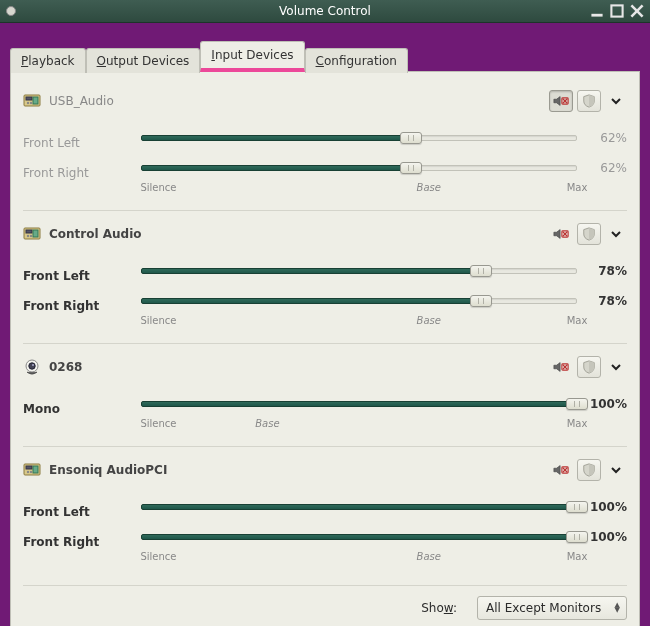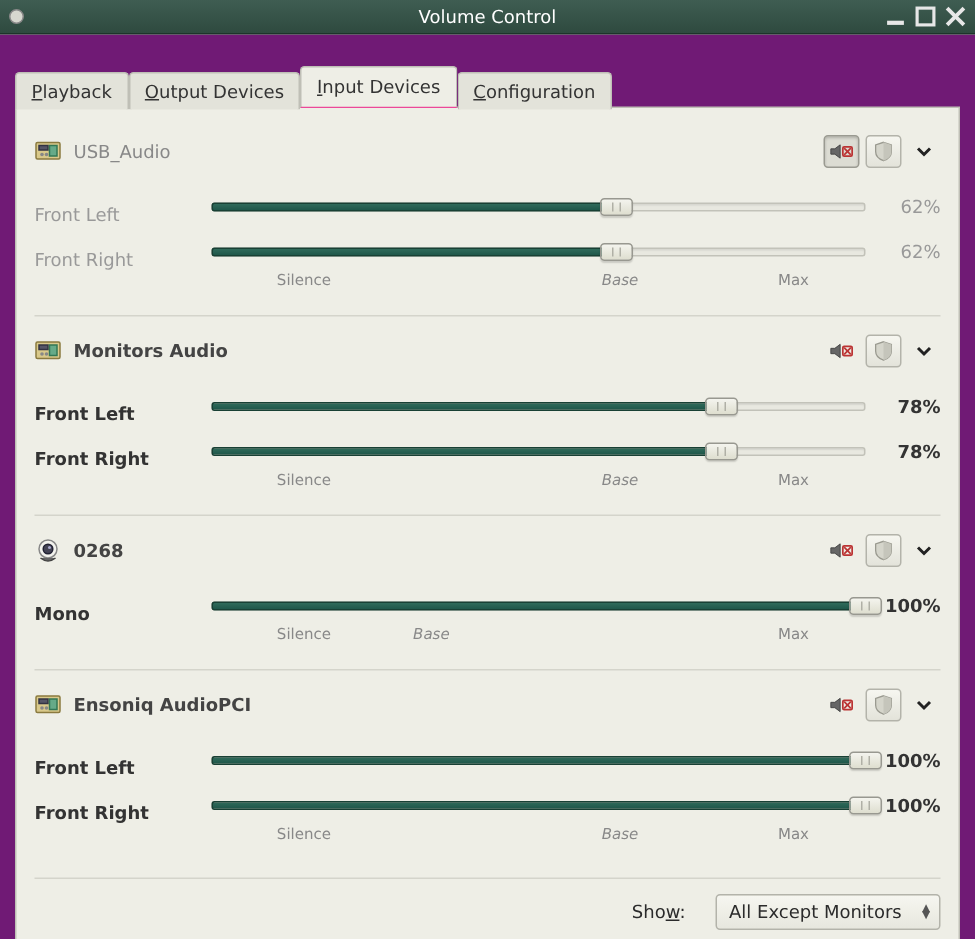--- a/index.html
+++ b/index.html
@@ -62,21 +62,21 @@
     border-radius: 3px 3px 0 0;
     margin-right: 0px;
     margin-bottom: -1px;
     cursor: pointer;
     color: #333;
     position: relative;
     top: 1px;
   }
   .tab.active {
     background: #eeeee6;
-    border-bottom: 1px solid #ec4899;
+    border-bottom: 4px solid #ec4899;
     font-weight: normal;
     z-index: 2;
     top: 0;
     padding-top: 6px;
     padding-bottom: 6px;
   }
   .tab .mnemonic { text-decoration: underline; }
   .panel {
     border: 1px solid #bfbfb6;
     border-top: none;
@@ -181,21 +181,20 @@
     text-align: right;
     font-size: 12px;
     color: #333;
     font-weight: bold;
     padding-left: 8px;
   }
   .pct.muted-pct { color: #999; font-weight: normal; }
   .scale-row {
     display: flex;
     padding: 0 0 6px 0;
-    gap: 48px;
   }
   .scale-spacer { width: 118px; }
   .scale-labels {
     flex: 1;
     position: relative;
     height: 14px;
     font-size: 10px;
     color: #888;
   }
   .scale-labels .sl { position: absolute; transform: translateX(-50%); }
@@ -329,21 +328,21 @@
           <div class="dev-header">
             <span class="dev-icon">
               <svg viewBox="0 0 18 18">
                 <rect x="1" y="3" width="16" height="11" rx="1" fill="#d9c98a" stroke="#8a7a3f"></rect>
                 <rect x="3" y="5" width="6" height="3" fill="#556" stroke="#334"></rect>
                 <rect x="10" y="5" width="5" height="7" fill="#6a8" stroke="#375"></rect>
                 <circle cx="5" cy="11" r="1.2" fill="#888"></circle>
                 <circle cx="8" cy="11" r="1.2" fill="#888"></circle>
               </svg>
             </span>
-            <span class="dev-name">Monitors Audio</span>
+            <span class="dev-name">Control Audio</span>
             <div class="hdr-btns">
               <span class="sqbtn flat">
                 <svg viewBox="0 0 18 14">
                   <path d="M1 5 L4 5 L8 2 L8 12 L4 9 L1 9 Z" fill="#666" stroke="#444" stroke-width="0.7"></path>
                   <rect x="10" y="3.5" width="7" height="7" rx="1" fill="none" stroke="#b33" stroke-width="1.3"></rect>
                   <line x1="11" y1="4.5" x2="16" y2="9.5" stroke="#b33" stroke-width="1.3"></line>
                   <line x1="16" y1="4.5" x2="11" y2="9.5" stroke="#b33" stroke-width="1.3"></line>
                 </svg>
               </span>
               <span class="sqbtn">

